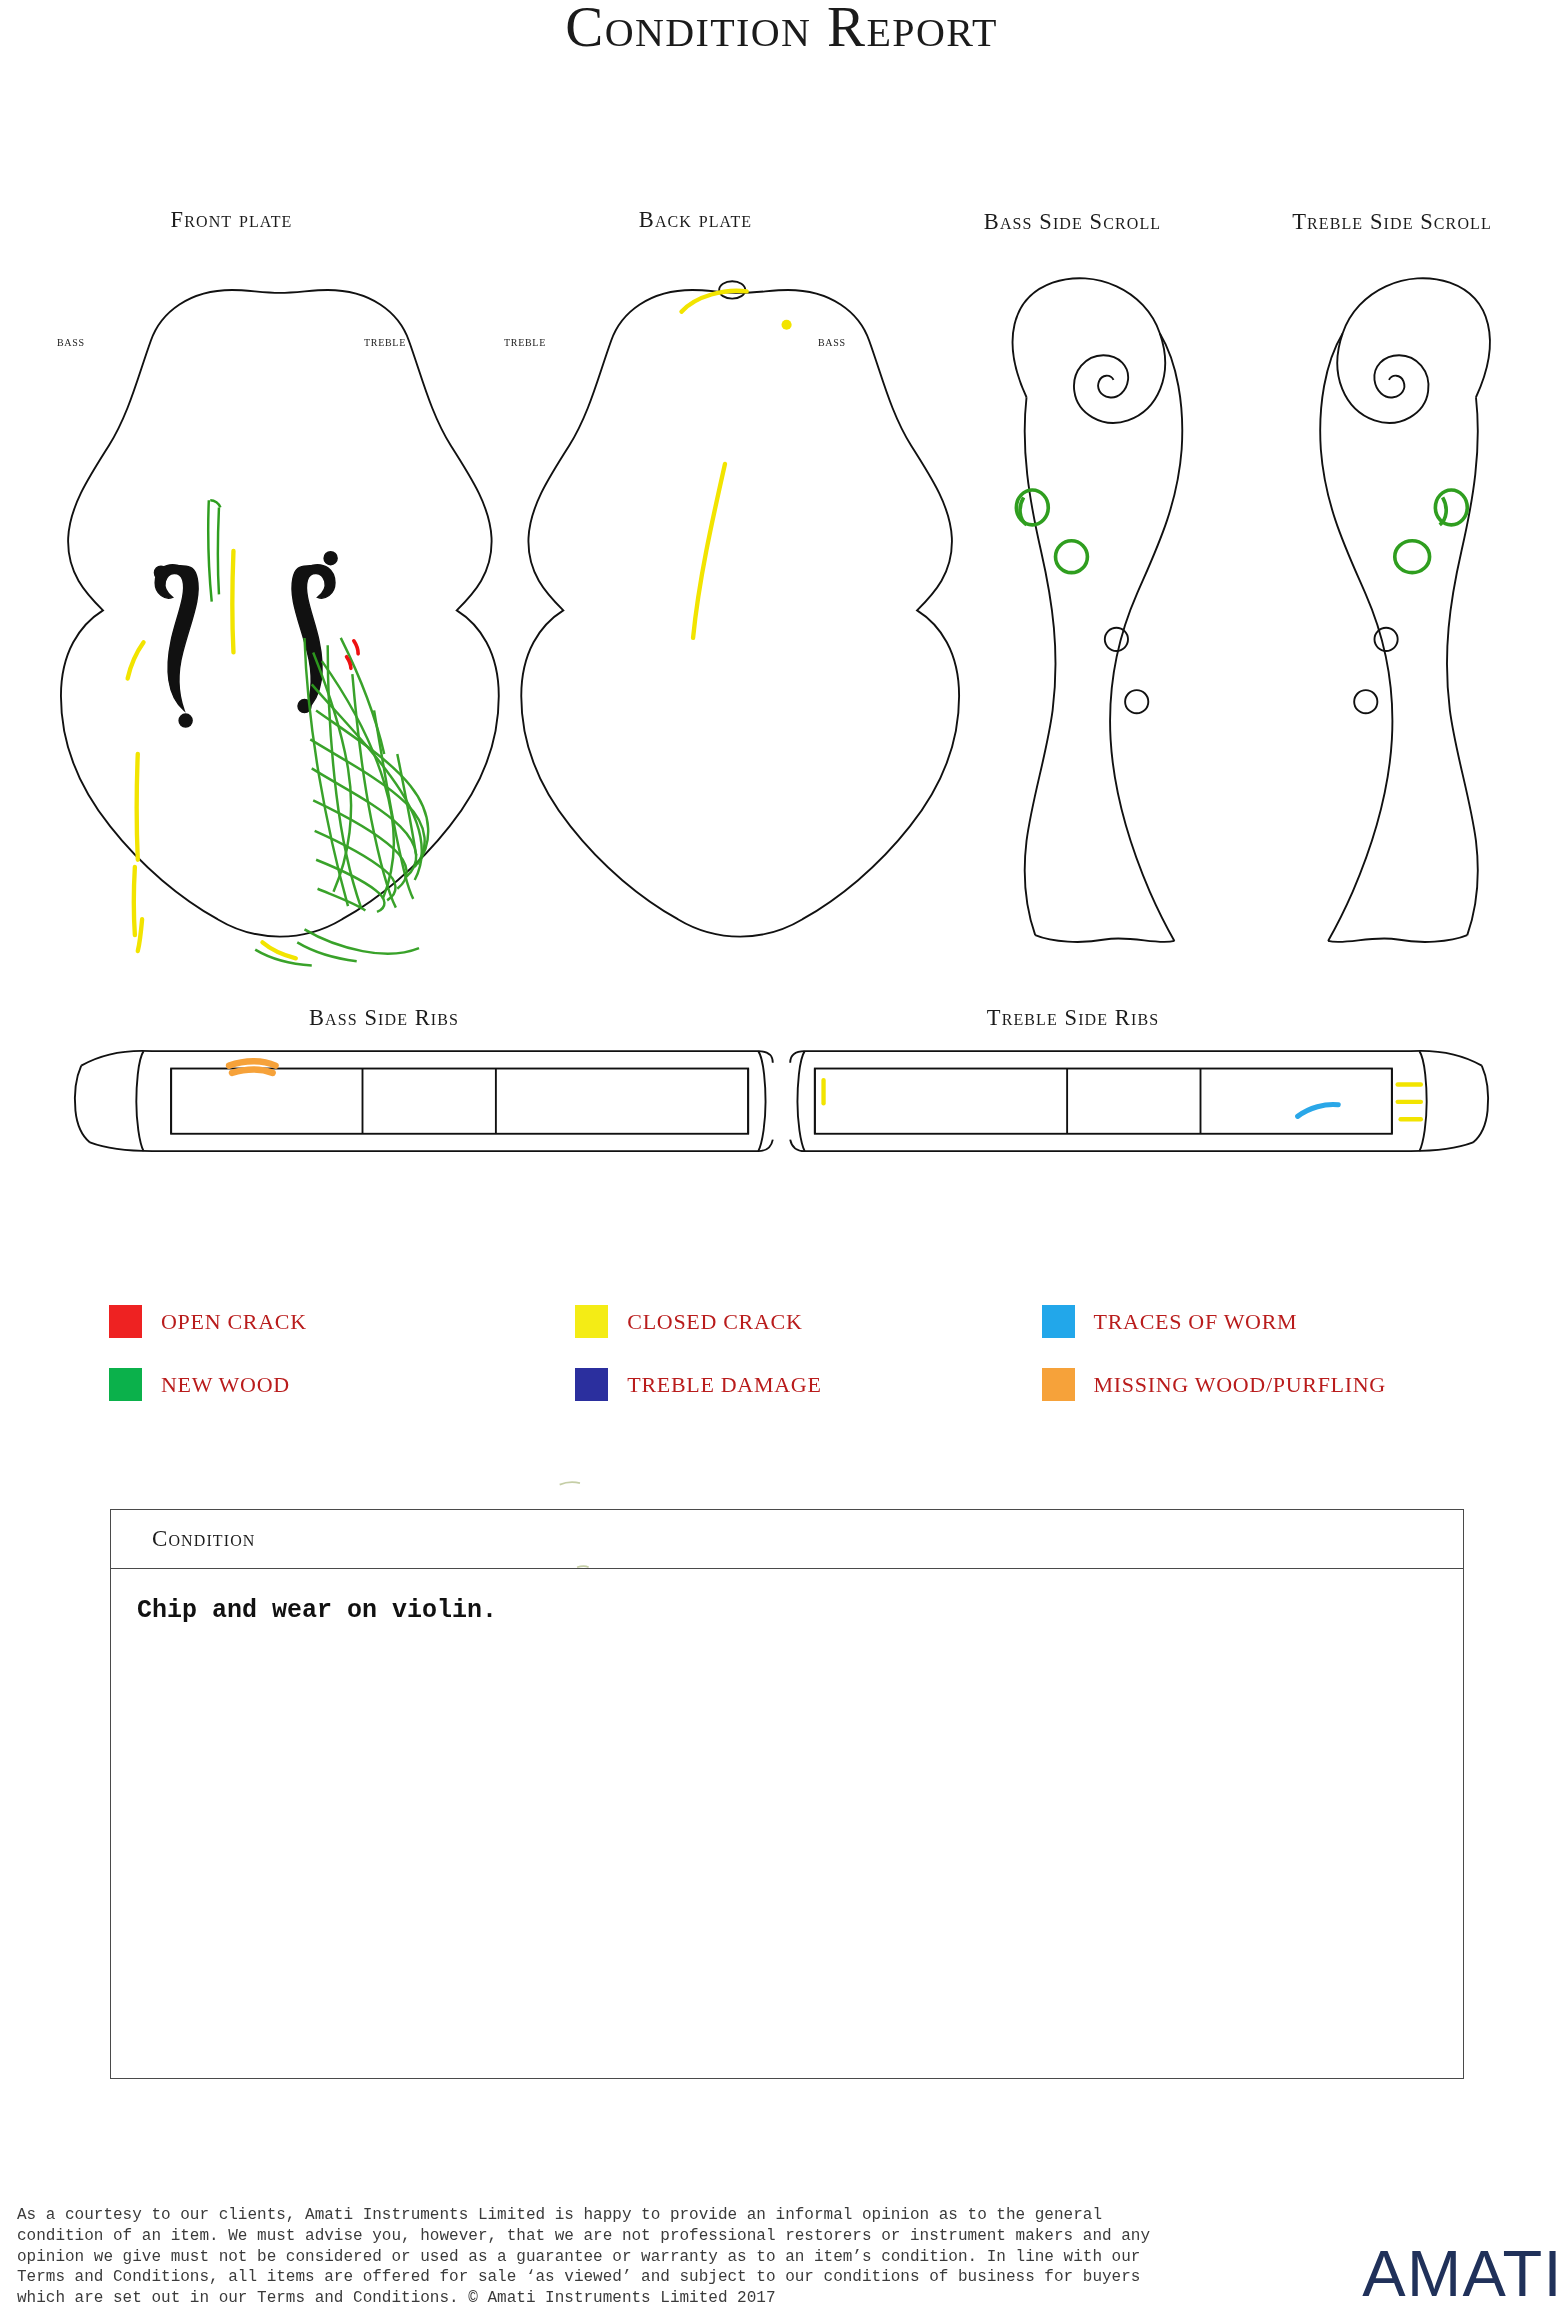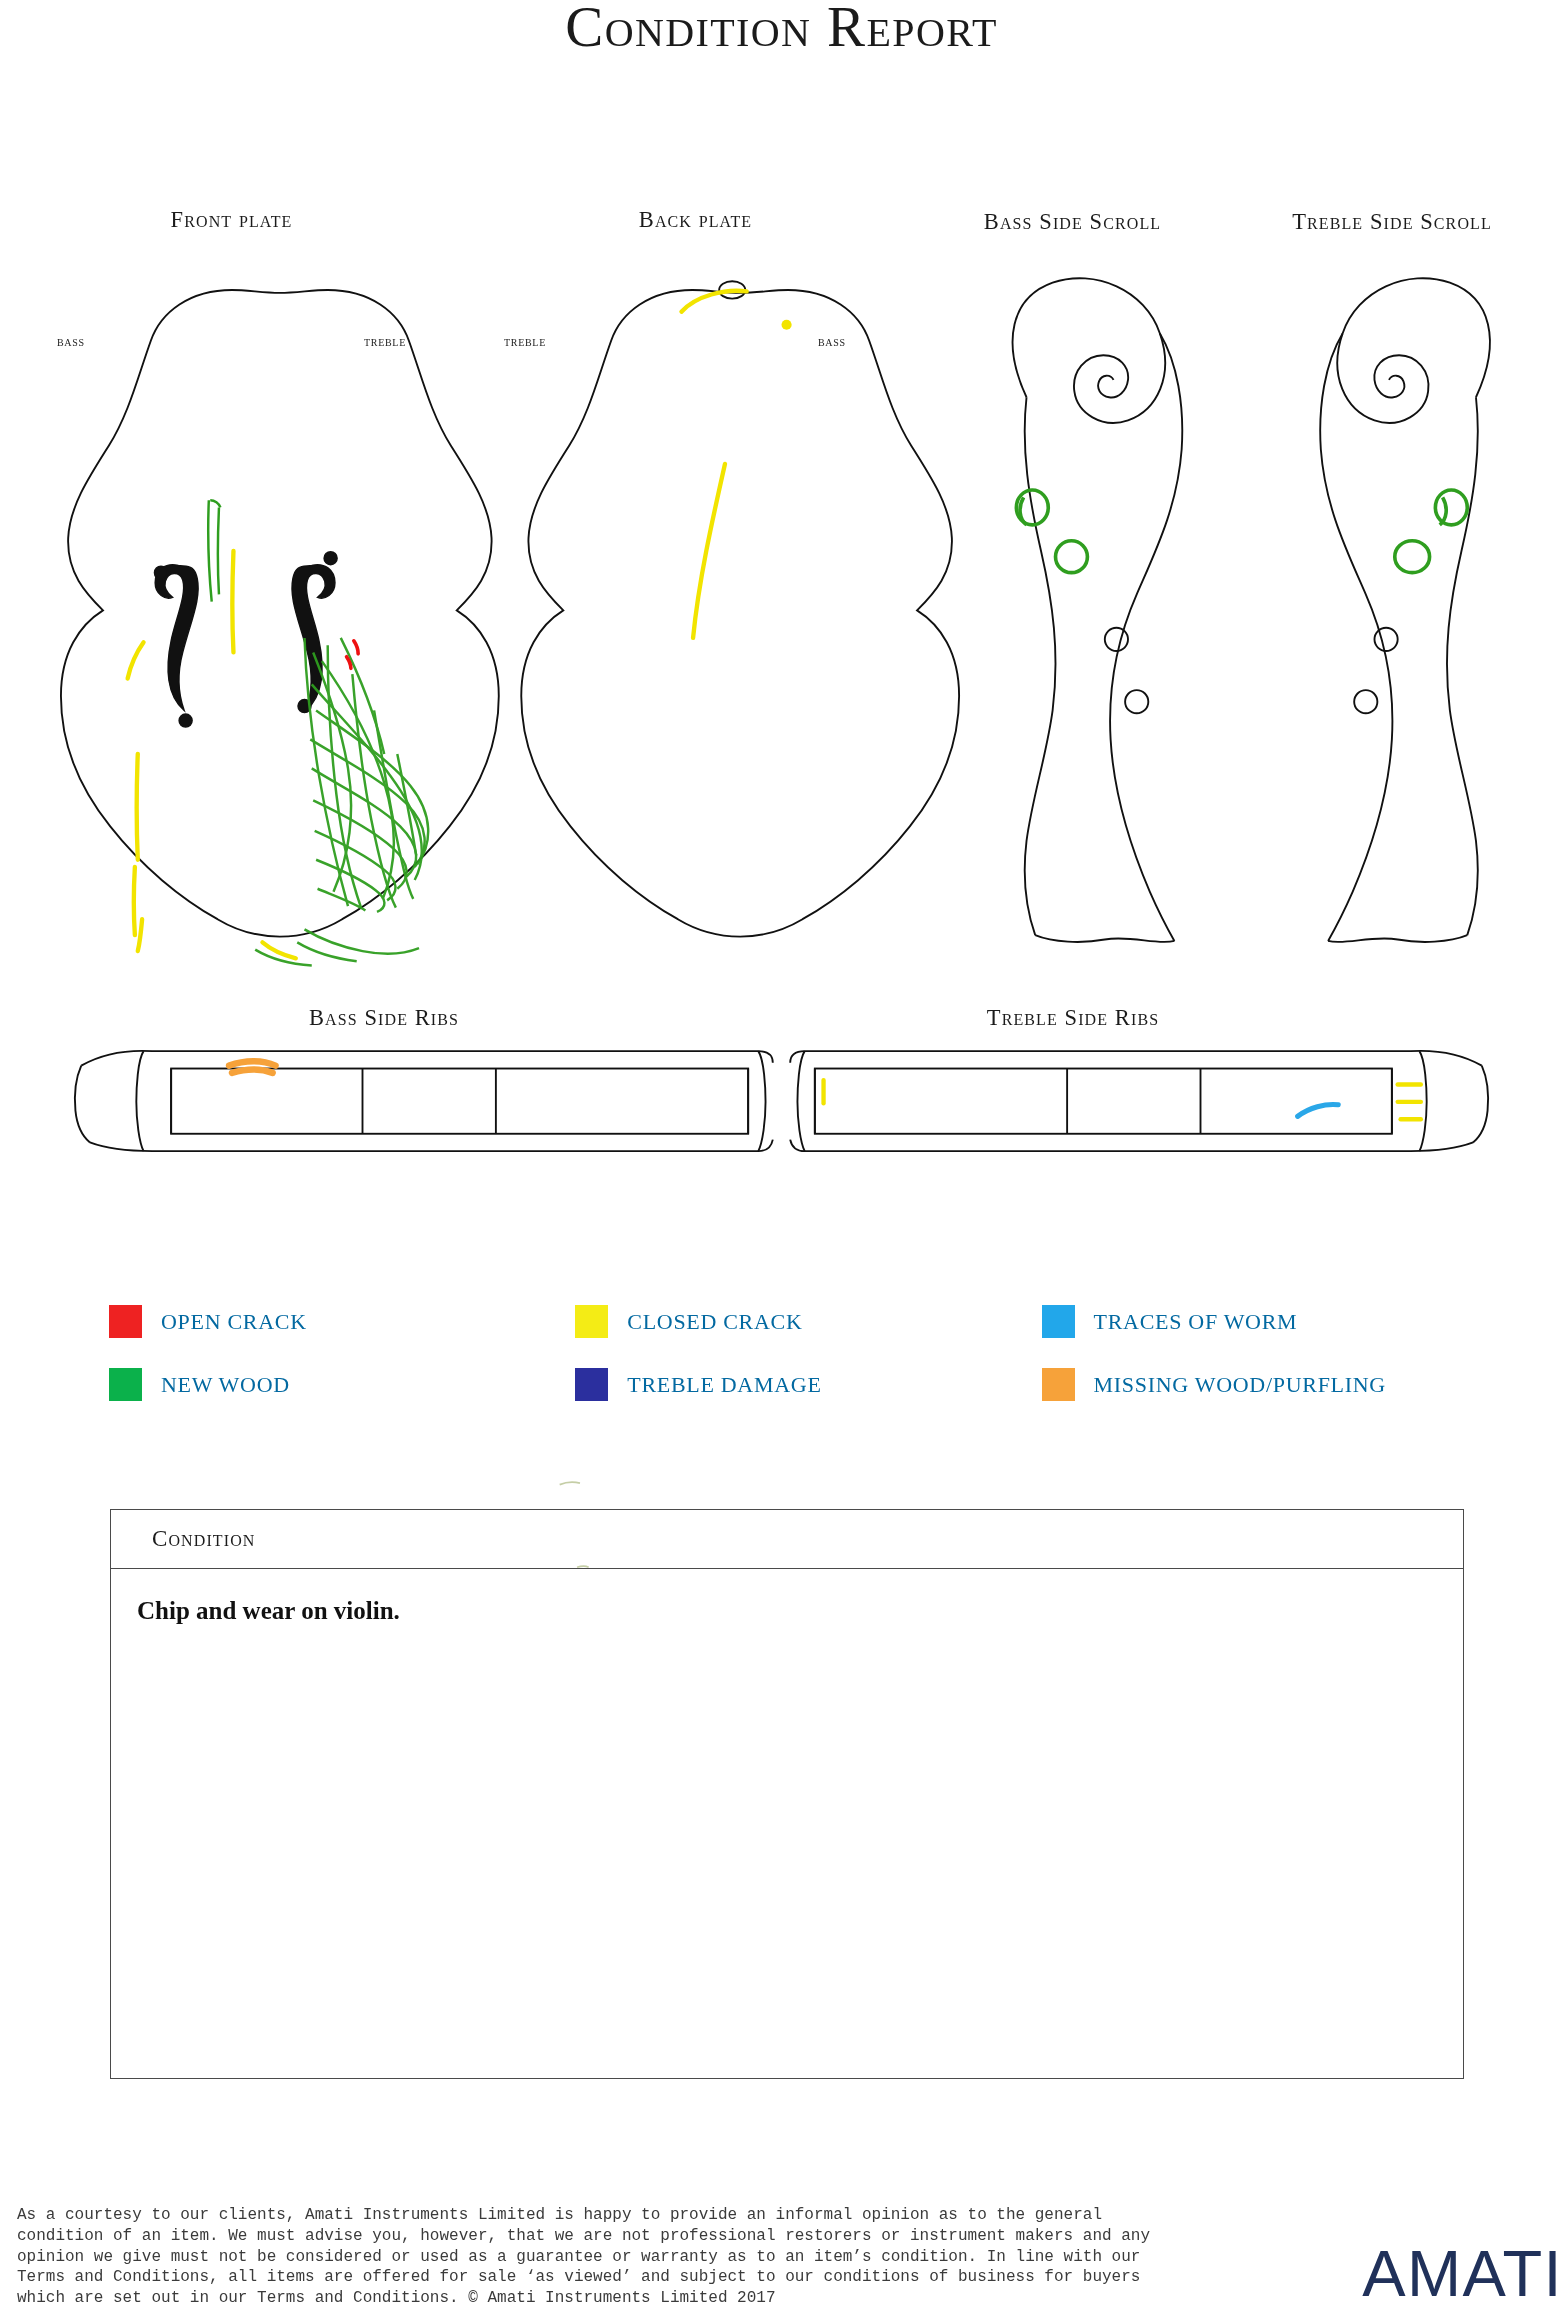--- a/index.html
+++ b/index.html
@@ -74,21 +74,21 @@
   .swatch {
     width: 33px;
     height: 33px;
     flex: 0 0 33px;
     margin-right: 19px;
   }
   .legend-text {
     font-variant: small-caps;
     font-size: 22px;
     letter-spacing: 0.7px;
-    color: #0369a1;
+    color: #b91c1c;
     white-space: nowrap;
   }
 
   
   .comments-box {
     position: absolute;
     left: 110px;
     top: 1509px;
     width: 1354px;
     height: 570px;
@@ -104,21 +104,21 @@
     box-sizing: border-box;
   }
   .comments-header span {
     font-variant: small-caps;
     font-size: 23px;
     letter-spacing: 1.1px;
     color: #1b1b1b;
   }
   .comments-body {
     padding: 25px 22px 0 26px;
-    font-family: Liberation Serif, serif;
+    font-family: Liberation Mono, monospace;
     font-size: 25px;
     font-weight: bold;
     color: #111;
     line-height: 1.35;
   }
 
   
   .footer {
     position: absolute;
     left: 0;

